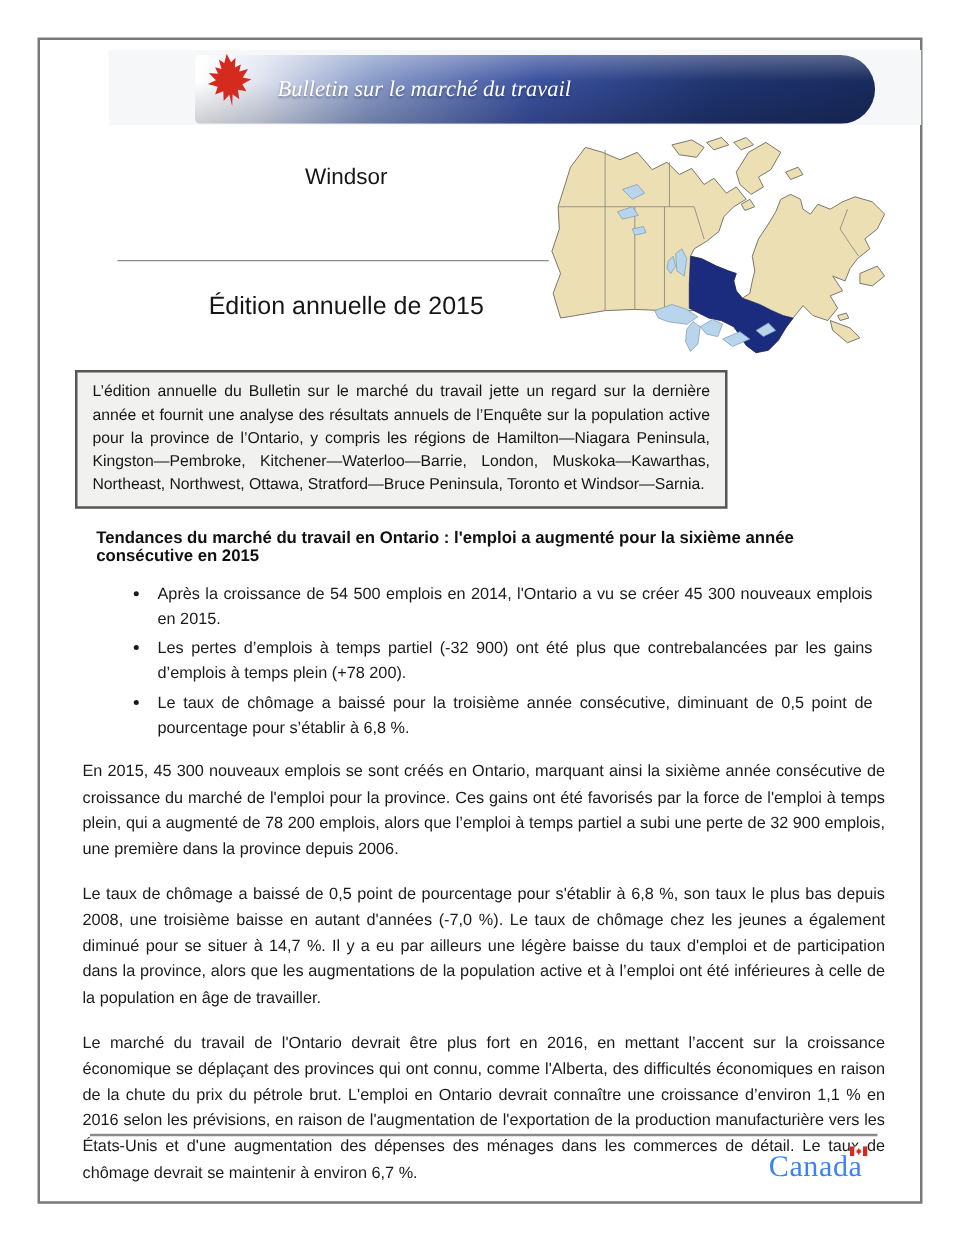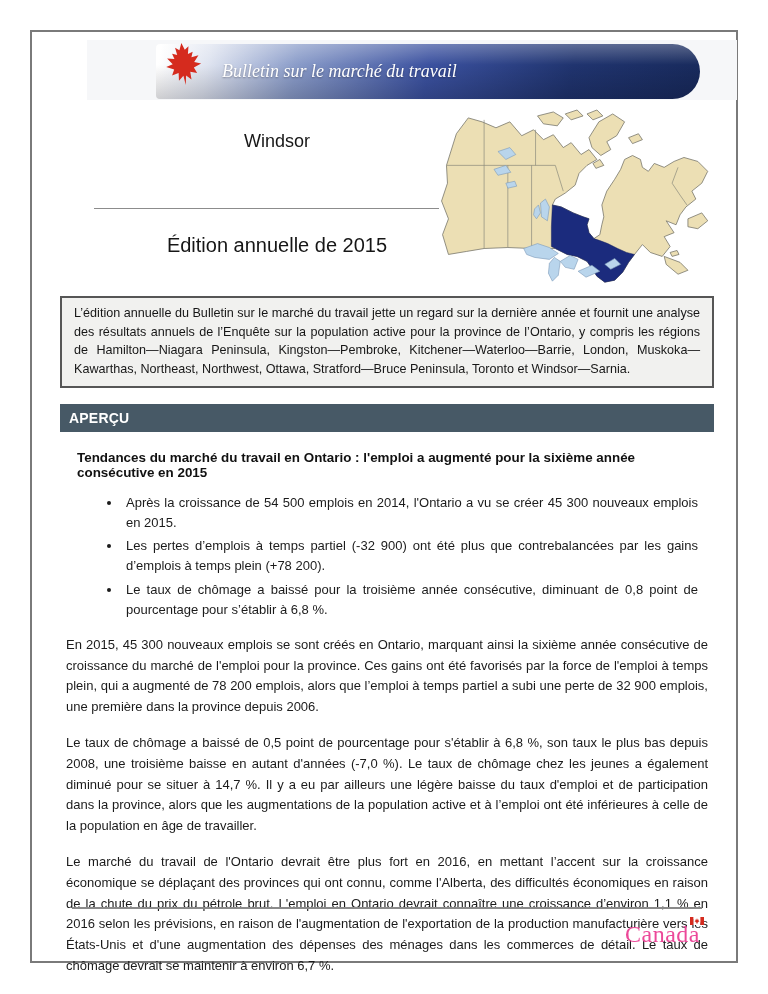--- a/index.html
+++ b/index.html
@@ -26,39 +26,39 @@
   .maple-leaf{position:absolute;left:129px;top:5px;width:45px;height:53px;transform:rotate(-6deg);}
   
   .region-name{position:absolute;left:30px;top:99px;width:430px;text-align:center;font-size:18px;color:#161616;}
   .divider-line{position:absolute;left:62px;top:176px;width:345px;height:1px;background:#8c8c8c;}
   .edition{position:absolute;left:30px;top:202px;width:430px;text-align:center;font-size:20px;color:#161616;}
   
   .canada-map{position:absolute;left:404px;top:76px;width:302px;height:188px;}
   .canada-map .borders{fill:none;stroke:#8a897b;stroke-width:0.7;}
   
   .intro-box{
-    position:absolute;left:28px;top:264px;width:654px;min-height:88px;
+    position:absolute;left:28px;top:264px;width:522px;min-height:88px;
     background:#f1f1ef;border:2px solid #565656;padding:6px 12px 8px 12px;
   }
   .intro-box p{margin:0;font-size:12.6px;line-height:1.47;text-align:justify;color:#161616;}
   
   .content{position:absolute;left:28px;top:372px;width:654px;}
   .section-bar{
     height:28px;background:#475966;color:#ffffff;font-weight:bold;font-size:14px;
     line-height:28px;padding-left:9px;letter-spacing:0.2px;
   }
   .heading{margin:18px 6px 0 17px;font-size:13.4px;font-weight:bold;color:#111111;}
   .highlights{margin:13px 0 0 0;padding:0 16px 0 62px;}
   .highlights li{font-size:13px;line-height:1.55;text-align:justify;margin:0 0 3px 0;padding-left:4px;}
   .body-para{margin:15px 6px 0 6px;font-size:13px;line-height:1.6;text-align:justify;color:#1b1b1b;}
   
   .footer-rule{position:absolute;left:40px;top:875px;width:630px;height:2px;background:#8a8a8a;}
   .wordmark{
-    position:absolute;right:36px;top:889px;
-    font-family:"Liberation Serif",serif;font-size:24px;color:#ec4899;letter-spacing:0.5px;
+    position:absolute;right:46px;top:889px;
+    font-family:"Liberation Serif",serif;font-size:24px;color:#3b82f6;letter-spacing:0.5px;
   }
   .wordmark .word{position:relative;display:inline-block;}
   .mini-flag{position:absolute;top:-4px;right:-4px;width:14px;height:8px;}
 </style>
 </head>
 <body>
 
 <div class="page">
 
   <div class="banner-strip"></div>
@@ -115,26 +115,25 @@
       <path d="M141,165 L155,159 163,165 149,171 Z" fill="#b9d5ec"></path>
       <path d="M168,158 L178,152 184,158 174,163 Z" fill="#b9d5ec"></path>
     </g>
   </svg>
 
   <div class="intro-box">
     <p>L’édition annuelle du Bulletin sur le marché du travail jette un regard sur la dernière année et fournit une analyse des résultats annuels de l’Enquête sur la population active pour la province de l’Ontario, y compris les régions de Hamilton—Niagara Peninsula, Kingston—Pembroke, Kitchener—Waterloo—Barrie, London, Muskoka—Kawarthas, Northeast, Northwest, Ottawa, Stratford—Bruce Peninsula, Toronto et Windsor—Sarnia.</p>
   </div>
 
   <div class="content">
-    <div class="section-bar">APERÇU</div>
     <p class="heading">Tendances du marché du travail en Ontario : l'emploi a augmenté pour la sixième année consécutive en 2015</p>
     <ul class="highlights">
       <li>Après la croissance de 54 500 emplois en 2014, l'Ontario a vu se créer 45 300 nouveaux emplois en 2015.</li>
       <li>Les pertes d’emplois à temps partiel (-32 900) ont été plus que contrebalancées par les gains d’emplois à temps plein (+78 200).</li>
-      <li>Le taux de chômage a baissé pour la troisième année consécutive, diminuant de 0,8 point de pourcentage pour s’établir à 6,8 %.</li>
+      <li>Le taux de chômage a baissé pour la troisième année consécutive, diminuant de 0,5 point de pourcentage pour s’établir à 6,8 %.</li>
     </ul>
     <p class="body-para">En 2015, 45 300 nouveaux emplois se sont créés en Ontario, marquant ainsi la sixième année consécutive de croissance du marché de l'emploi pour la province. Ces gains ont été favorisés par la force de l'emploi à temps plein, qui a augmenté de 78 200 emplois, alors que l’emploi à temps partiel a subi une perte de 32 900 emplois, une première dans la province depuis 2006.</p>
     <p class="body-para">Le taux de chômage a baissé de 0,5 point de pourcentage pour s'établir à 6,8 %, son taux le plus bas depuis 2008, une troisième baisse en autant d'années (-7,0 %). Le taux de chômage chez les jeunes a également diminué pour se situer à 14,7 %. Il y a eu par ailleurs une légère baisse du taux d'emploi et de participation dans la province, alors que les augmentations de la population active et à l’emploi ont été inférieures à celle de la population en âge de travailler.</p>
     <p class="body-para">Le marché du travail de l'Ontario devrait être plus fort en 2016, en mettant l’accent sur la croissance économique se déplaçant des provinces qui ont connu, comme l'Alberta, des difficultés économiques en raison de la chute du prix du pétrole brut. L'emploi en Ontario devrait connaître une croissance d’environ 1,1 % en 2016 selon les prévisions, en raison de l'augmentation de l'exportation de la production manufacturière vers les États-Unis et d'une augmentation des dépenses des ménages dans les commerces de détail. Le taux de chômage devrait se maintenir à environ 6,7 %.</p>
   </div>
 
   <div class="footer-rule"></div>
   <div class="wordmark">
     <span class="word">
       <span>Canada</span>

